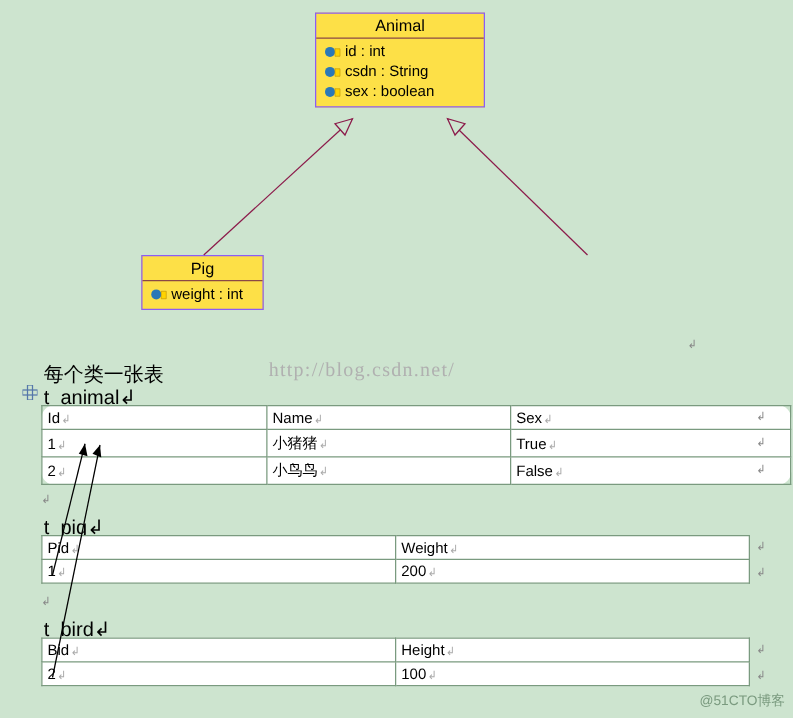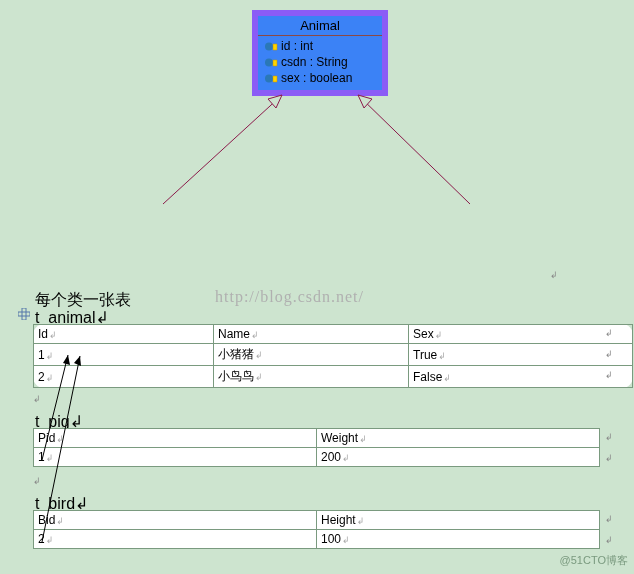--- a/index.html
+++ b/index.html
@@ -1,18 +1,18 @@
 <!DOCTYPE html>
 <html><head>
 <meta charset="utf-8">
 <style>
 * { box-sizing: border-box; margin: 0; padding: 0; }
 body { background: #cde4cf; font-family: Arial, sans-serif; font-size: 12px; width: 634px; height: 574px; position: relative; }
 .canvas { position: relative; width: 634px; height: 574px; }
-.class-box { position: absolute; background: #3b82f6; border: 6px solid #8b5cf6; }
+.class-box { position: absolute; background: #fde047; border: 1px solid #8b5cf6; }
 .class-title { text-align: center; border-bottom: 1px solid #8b4945; padding: 2px 6px; font-size: 13px; }
 .class-attrs { padding: 2px 16px 4px 0; min-height: 14px; }
 .attr { display: flex; align-items: center; padding: 1px 6px; font-size: 12px; white-space: nowrap; }
 .attr svg { margin-right: 3px; flex-shrink: 0; }
 .watermark { position: absolute; color: #b0b0b0; font-size: 16px; letter-spacing: 1px; font-family: "Times New Roman", serif; }
 .label-text { position: absolute; font-size: 16px; color: #000; }
 .small-marker { position: absolute; color: #888; font-size: 9px; }
 .bracket-icon { position: absolute; }
 .tbl { position: absolute; border-collapse: collapse; background: #fff; }
 .tbl td { border: 1px solid #7a9a7f; padding: 2px 4px; font-size: 12px; height: 19px; color: #000; }
@@ -45,20 +45,32 @@
       <div class="attr">
           <svg width="14" height="11">
             <circle cx="5" cy="5.5" r="4" fill="#2a78b7"></circle>
             <path d="M9 3 L13 3 L13 9 L9 9 Z" fill="#ffd400" stroke="#c09000" stroke-width="0.5"></path>
           </svg>
           <span>sex : boolean</span>
         </div>
     </div>
   </div>
 
+  <div class="class-box" style="left:113px; top:204px; width:98px;">
+    <div class="class-title">Pig</div>
+    <div class="class-attrs">
+      <div class="attr">
+          <svg width="14" height="11">
+            <circle cx="5" cy="5.5" r="4" fill="#2a78b7"></circle>
+            <path d="M9 3 L13 3 L13 9 L9 9 Z" fill="#ffd400" stroke="#c09000" stroke-width="0.5"></path>
+          </svg>
+          <span>weight : int</span>
+        </div>
+    </div>
+  </div>
 
 
   <svg class="arrow-svg" width="634" height="260">
 
     <line x1="163" y1="204" x2="282" y2="95" stroke="#8b1a4a" stroke-width="1"></line>
     <polygon points="282,95 268,99 276,108" fill="#cde4cf" stroke="#8b1a4a" stroke-width="1"></polygon>
 
     <line x1="470" y1="204" x2="358" y2="95" stroke="#8b1a4a" stroke-width="1"></line>
     <polygon points="358,95 364,108 372,99" fill="#cde4cf" stroke="#8b1a4a" stroke-width="1"></polygon>
   </svg>

